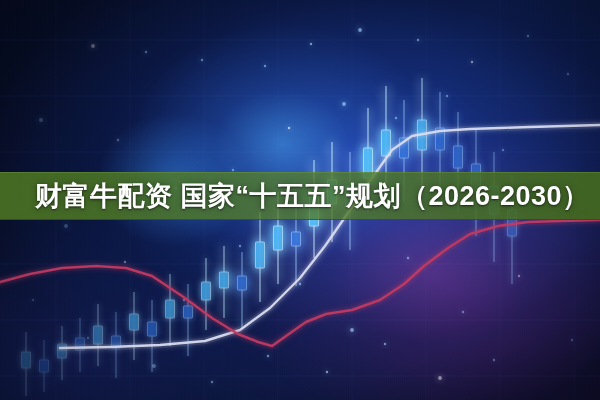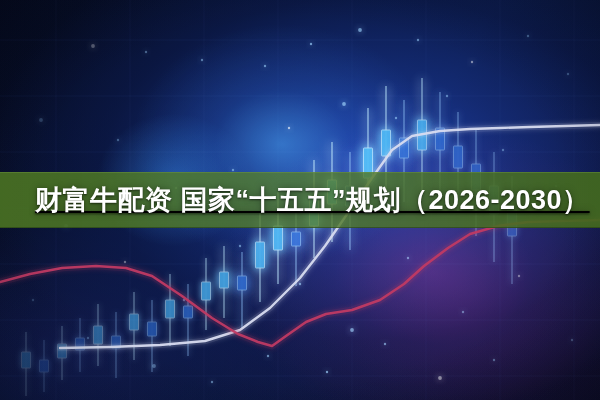--- a/index.html
+++ b/index.html
@@ -278,17 +278,17 @@
     <g id="lines-group">
         <path d="M60 348 L110 347 L160 345 L205 341 L240 330 L270 308 L300 278 L325 246 L350 210 L372 178 L392 150 L412 136 L440 131 L470 129 L500 128 L530 127 L565 126 L600 125" fill="none" stroke="#d8dcf0" stroke-width="6.24" stroke-linecap="round" stroke-linejoin="round" opacity="0.2" filter="url(#glowLine)"></path>
         <path d="M60 348 L110 347 L160 345 L205 341 L240 330 L270 308 L300 278 L325 246 L350 210 L372 178 L392 150 L412 136 L440 131 L470 129 L500 128 L530 127 L565 126 L600 125" fill="none" stroke="#d8dcf0" stroke-width="2.4" stroke-linecap="round" stroke-linejoin="round" opacity="0.95"></path>
         <path d="M0 282 L30 274 L62 268 L96 266 L126 268 L152 276 L182 296 L212 318 L238 334 L258 342 L272 346 L286 336 L306 322 L326 314 L352 310 L380 300 L404 284 L424 266 L448 248 L470 234 L498 226 L528 222 L560 221 L600 220" fill="none" stroke="#c03a63" stroke-width="6.760000000000001" stroke-linecap="round" stroke-linejoin="round" opacity="0.2" filter="url(#glowLine)"></path>
         <path d="M0 282 L30 274 L62 268 L96 266 L126 268 L152 276 L182 296 L212 318 L238 334 L258 342 L272 346 L286 336 L306 322 L326 314 L352 310 L380 300 L404 284 L424 266 L448 248 L470 234 L498 226 L528 222 L560 221 L600 220" fill="none" stroke="#c03a63" stroke-width="2.6" stroke-linecap="round" stroke-linejoin="round" opacity="0.95"></path>
       </g>
   </svg>
 
   <div class="layer" id="bg-vignette"></div>
 
-  <div id="title-band" style="top: 172px; height: 56px; text-decoration: underline;">
+  <div id="title-band" style="top: 172px; height: 48px;">
     <div id="title-text" style="margin-left: 35px; font-size: 27px; color: rgb(255, 255, 255);">财富牛配资 国家“十五五”规划（2026-2030）</div>
   </div>
 
 </div>
 
 </body></html>

